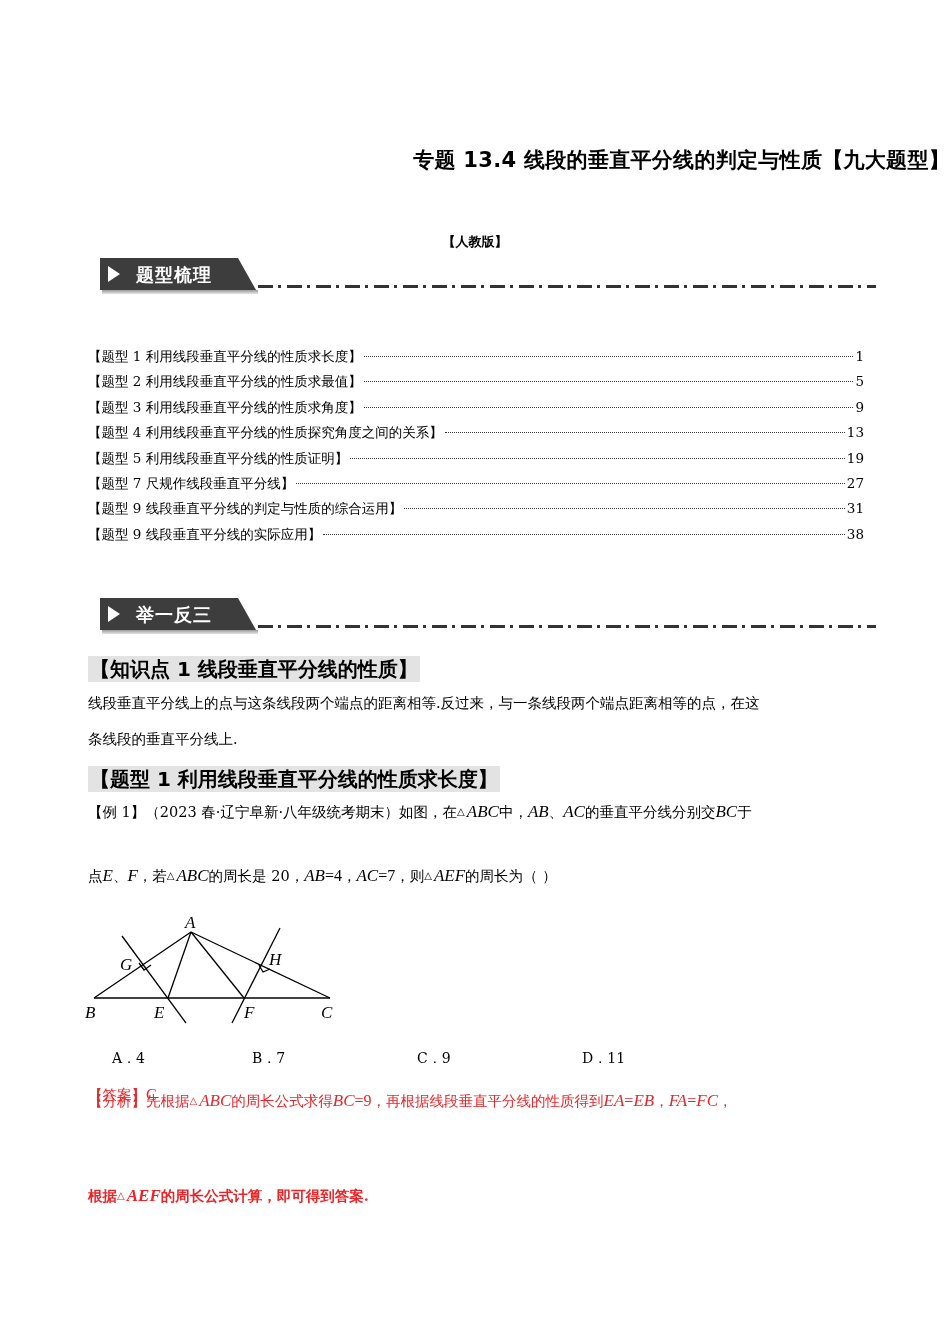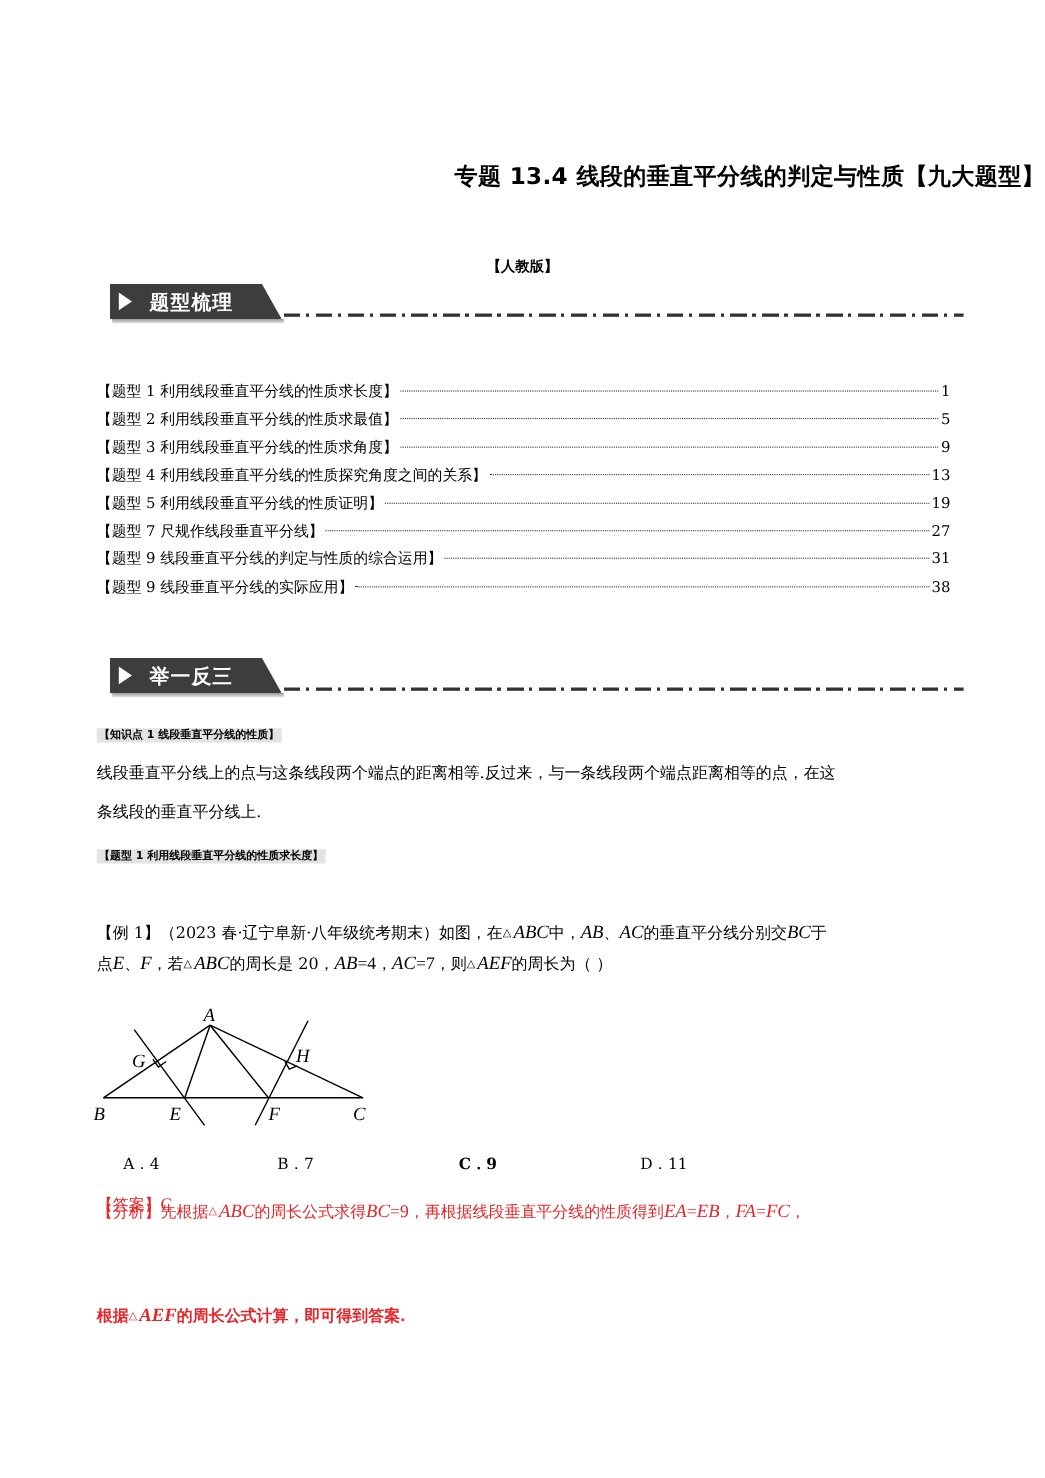--- a/index.html
+++ b/index.html
@@ -81,21 +81,21 @@
     border-bottom: 1.4px dotted #333;
     height: 1px;
     position: relative; top: -4px;
   }
   .toc-page { white-space: nowrap; }
 
   .shaded {
     background: #e3e3e3;
     font-family: "DejaVu Sans", "Liberation Sans", sans-serif;
     font-weight: bold;
-    font-size: 10px;
+    font-size: 20px;
     padding: 1px 2px;
   }
 
   .para {
     left: 88px; width: 776px;
     font-size: 14.5px;
     line-height: 36px;
   }
   .math { font-family: "Liberation Serif", "DejaVu Serif", serif; font-style: italic; font-size: 17px; }
   .tri { font-size: 10px; font-style: normal; vertical-align: 2px; margin-right: 2px; }
@@ -182,21 +182,21 @@
 </div>
 <div class="abs para" style="top:685px;">
   <div>线段垂直平分线上的点与这条线段两个端点的距离相等.反过来，与一条线段两个端点距离相等的点，在这</div>
   <div>条线段的垂直平分线上.</div>
 </div>
 
 <div class="abs" style="left:88px; top:766px;">
   <span class="shaded">【题型 1  利用线段垂直平分线的性质求长度】</span>
 </div>
 
-<div class="abs para" style="top:794px; white-space:nowrap;margin-top:36px;">
+<div class="abs para" style="top:794px; white-space:nowrap;">
   <span>【例 1】（2023 春·辽宁阜新·八年级统考期末）如图，在</span><span class="tri">△</span><span class="math">ABC</span><span>中，</span><span class="math">AB</span><span>、</span><span class="math">AC</span><span>的垂直平分线分别交</span><span class="math">BC</span><span>于</span>
 </div>
 
 <div class="abs para" style="top:858px; white-space:nowrap;">
   <span>点</span><span class="math">E</span><span>、</span><span class="math">F</span><span>，若</span><span class="tri">△</span><span class="math">ABC</span><span>的周长是 20，</span><span class="math">AB</span><span class="num">=</span><span class="num">4</span><span>，</span><span class="math">AC</span><span class="num">=</span><span class="num">7</span><span>，则</span><span class="tri">△</span><span class="math">AEF</span><span>的周长为（     ）</span>
 </div>
 
 <svg class="abs figure" viewBox="0 0 262 120" xmlns="http://www.w3.org/2000/svg">
   <g stroke="#000" stroke-width="1.3" fill="none">
 
@@ -221,21 +221,21 @@
     <text x="3" y="110">B</text>
     <text x="72" y="110">E</text>
     <text x="162" y="110">F</text>
     <text x="239" y="110">C</text>
   </g>
 </svg>
 
 <div class="abs options">
   <span class="opt" style="left:0;">A．4</span>
   <span class="opt" style="left:140px;">B．7</span>
-  <span class="opt" style="left:305px;font-weight:bold;">C．9</span>
+  <span class="opt" style="left:305px;">C．9</span>
   <span class="opt" style="left:470px;">D．11</span>
 </div>
 
 <div class="abs answer red">
   <span>【答案】</span><span class="num">C</span>
 </div>
 
 <div class="abs analysis red" style="top:1079px; white-space:nowrap;margin-top:12px;">
   <span>【分析】</span><span>先根据</span><span class="tri">△</span><span class="math">ABC</span><span>的周长公式求得</span><span class="math">BC</span><span class="num">=</span><span class="num">9</span><span>，再根据线段垂直平分线的性质得到</span><span class="math">EA</span><span class="num">=</span><span class="math">EB</span><span>，</span><span class="math">FA</span><span class="num">=</span><span class="math">FC</span><span>，</span>
 </div>

